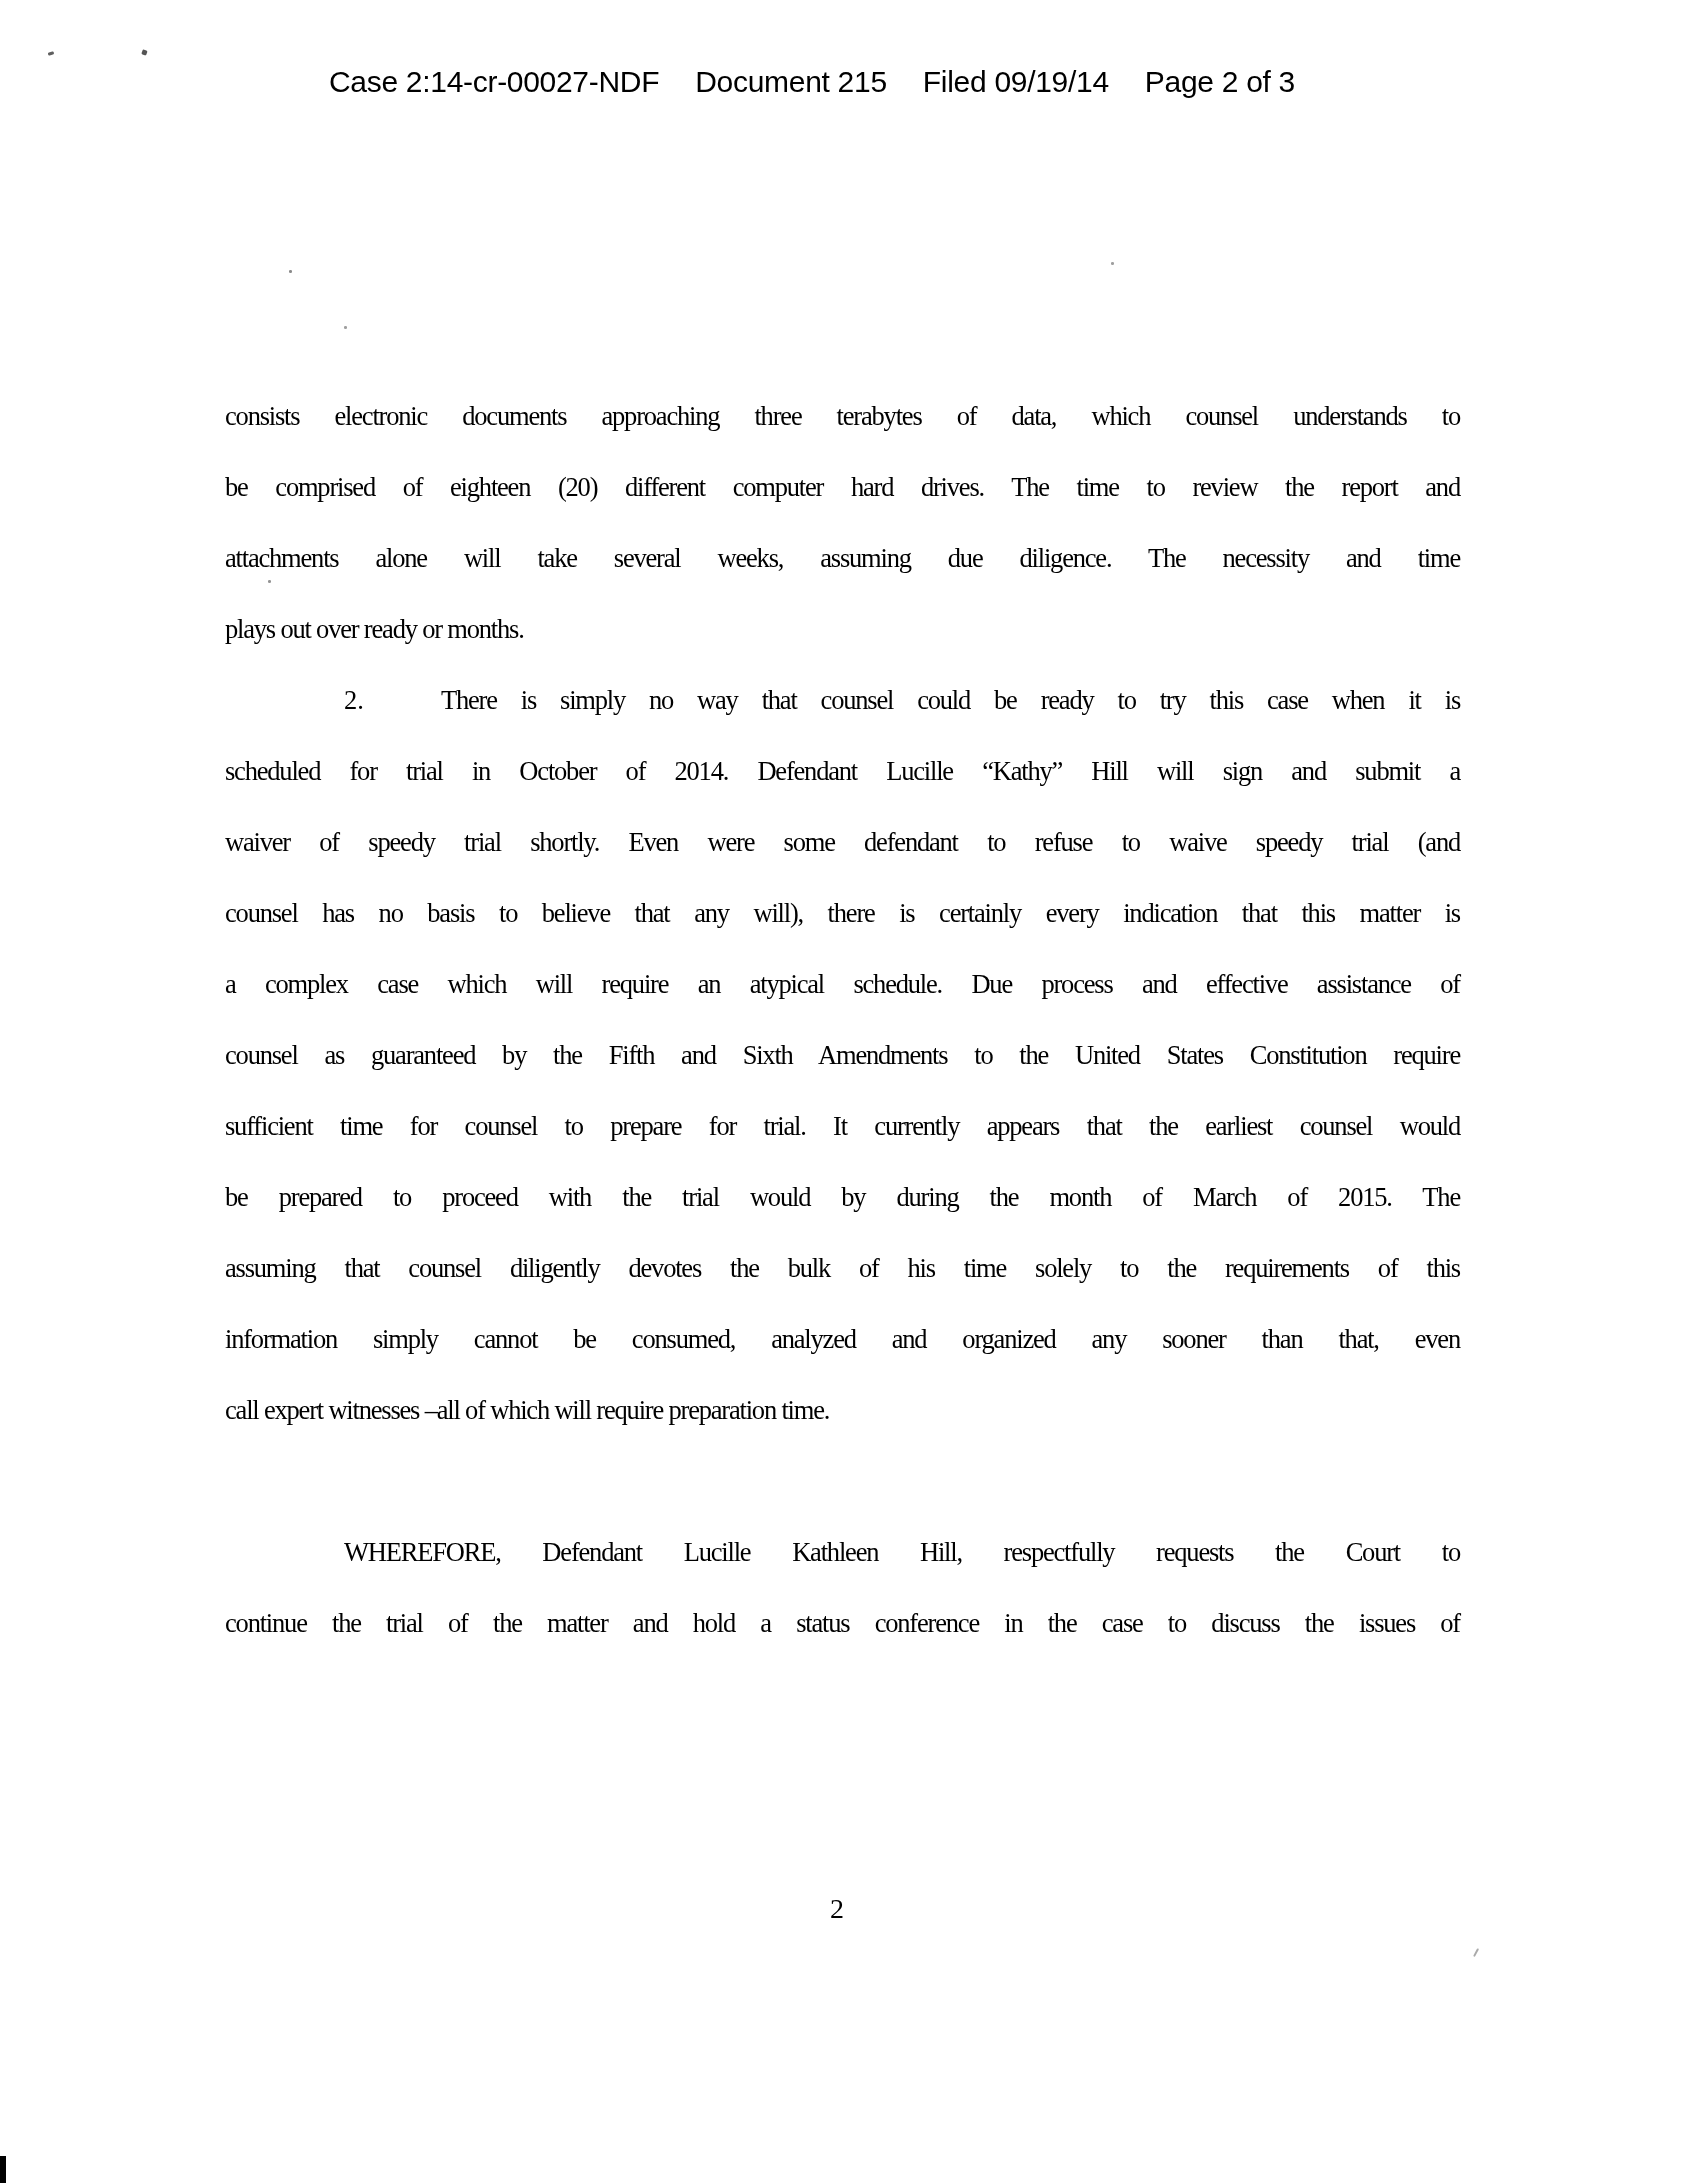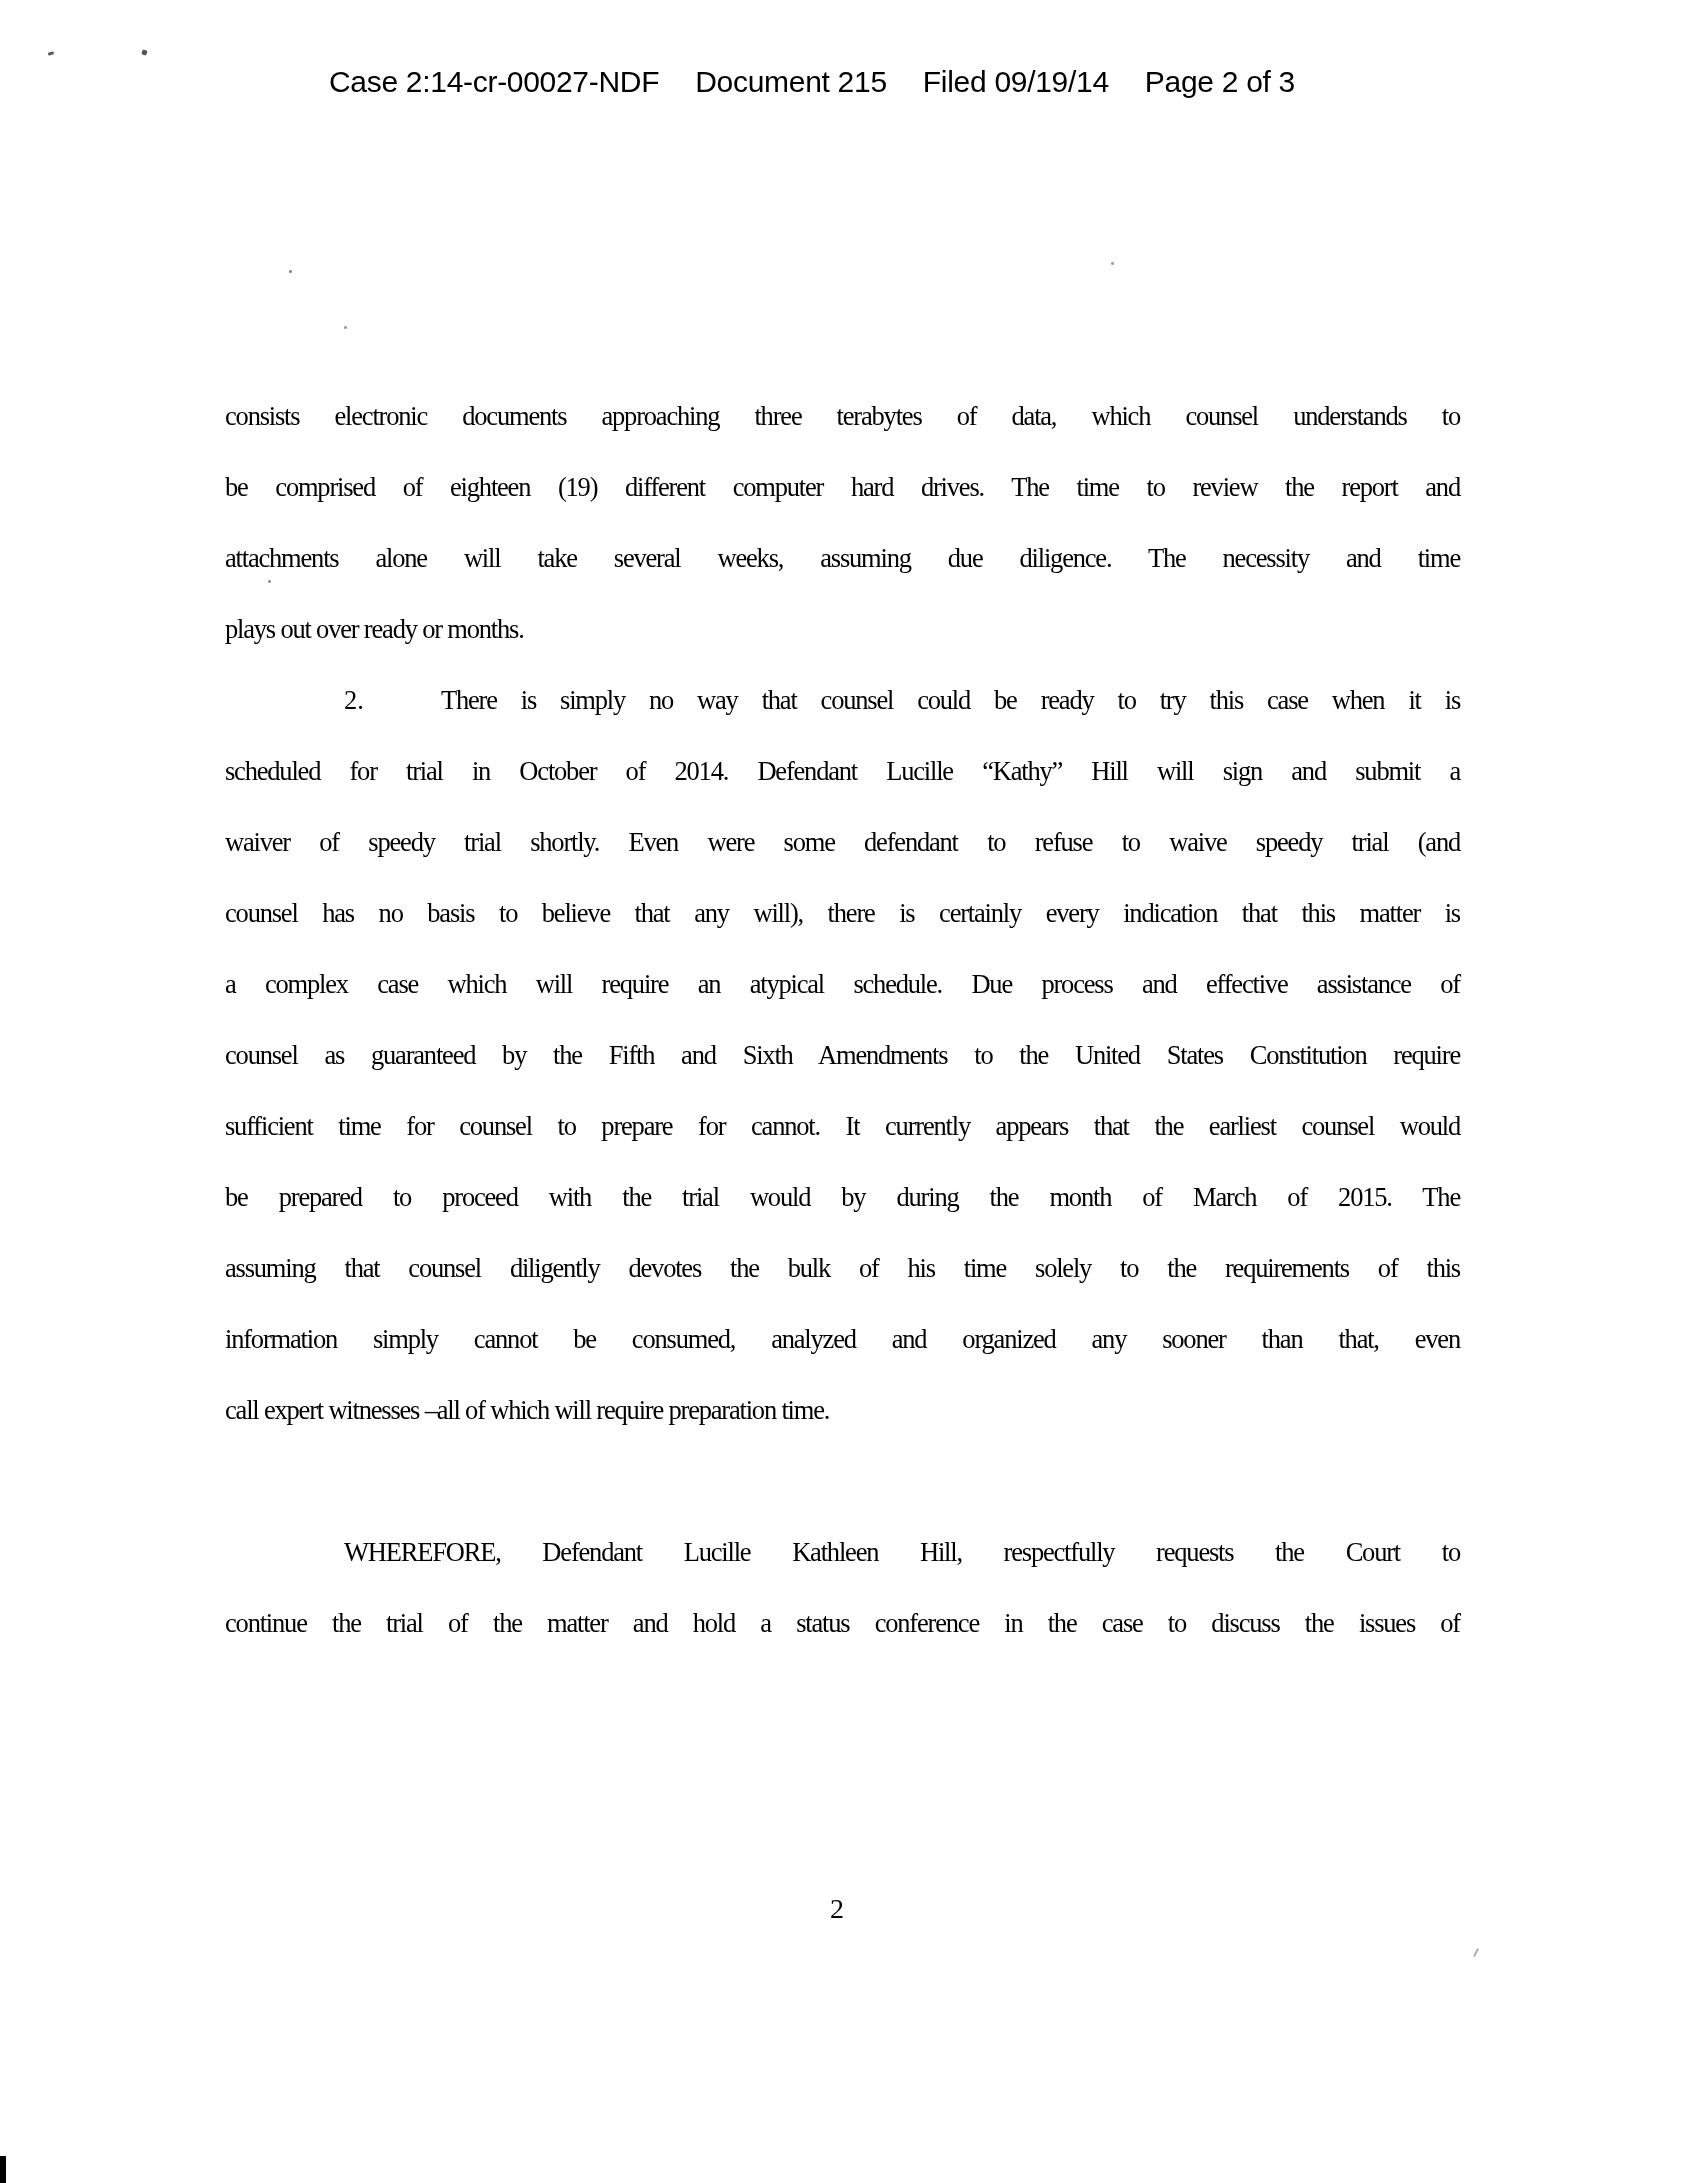--- a/index.html
+++ b/index.html
@@ -88,30 +88,30 @@
 
   <div class="case-header">
     <span>Case 2:14-cr-00027-NDF</span>
     <span>Document 215</span>
     <span>Filed 09/19/14</span>
     <span>Page 2 of 3</span>
   </div>
 
   <div class="body-block">
     <div class="line">consists electronic documents approaching three terabytes of data, which counsel understands to</div>
-    <div class="line">be comprised of eighteen (19) different computer hard drives.  The time to review the report and</div>
+    <div class="line">be comprised of eighteen (20) different computer hard drives.  The time to review the report and</div>
     <div class="line">attachments alone will take several weeks, assuming due diligence.  The necessity and time</div>
     <div class="line lastline">plays out over ready or months.</div>
     <div class="line indent"><span class="pnum">2.</span><span>There is simply no way that counsel could be ready to try this case when it is</span></div>
     <div class="line">scheduled for trial in October of 2014.  Defendant Lucille “Kathy” Hill will sign and submit a</div>
     <div class="line">waiver of speedy trial shortly.  Even were some defendant to refuse to waive speedy trial (and</div>
     <div class="line">counsel has no basis to believe that any will), there is certainly every indication that this matter is</div>
     <div class="line">a complex case which will require an atypical schedule.  Due process and effective assistance of</div>
     <div class="line">counsel as guaranteed by the Fifth and Sixth Amendments to the United States Constitution require</div>
-    <div class="line">sufficient time for counsel to prepare for cannot.  It currently appears that the earliest counsel would</div>
+    <div class="line">sufficient time for counsel to prepare for trial.  It currently appears that the earliest counsel would</div>
     <div class="line">be prepared to proceed with the trial would by during the month of March of 2015.  The</div>
     <div class="line">assuming that counsel diligently devotes the bulk of his time solely to the requirements of this</div>
     <div class="line">information simply cannot be consumed, analyzed and organized any sooner than that, even</div>
     <div class="line lastline">call expert witnesses –all of which will require preparation time.</div>
     <div class="line blank"></div>
     <div class="line indent">WHEREFORE, Defendant Lucille Kathleen Hill, respectfully requests the Court to</div>
     <div class="line">continue the trial of the matter and hold a status conference in the case to discuss the issues of</div>
   </div>
 
   <div class="page-number">2</div>

